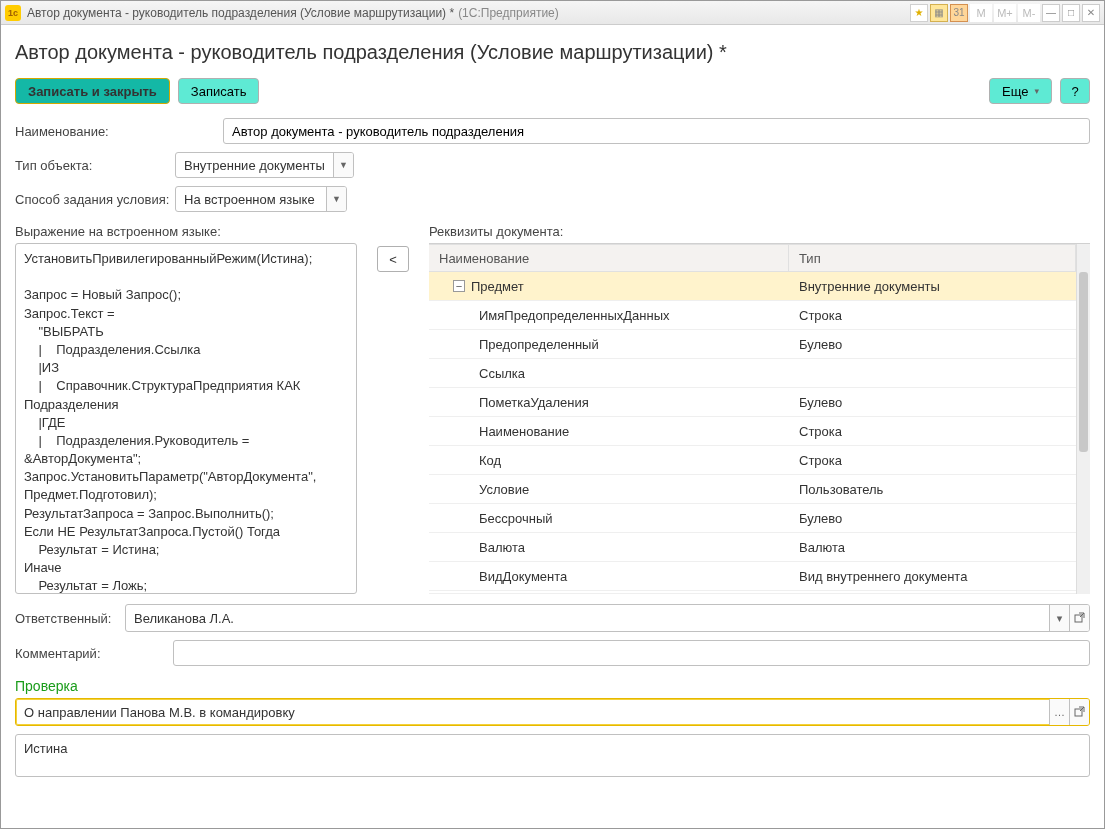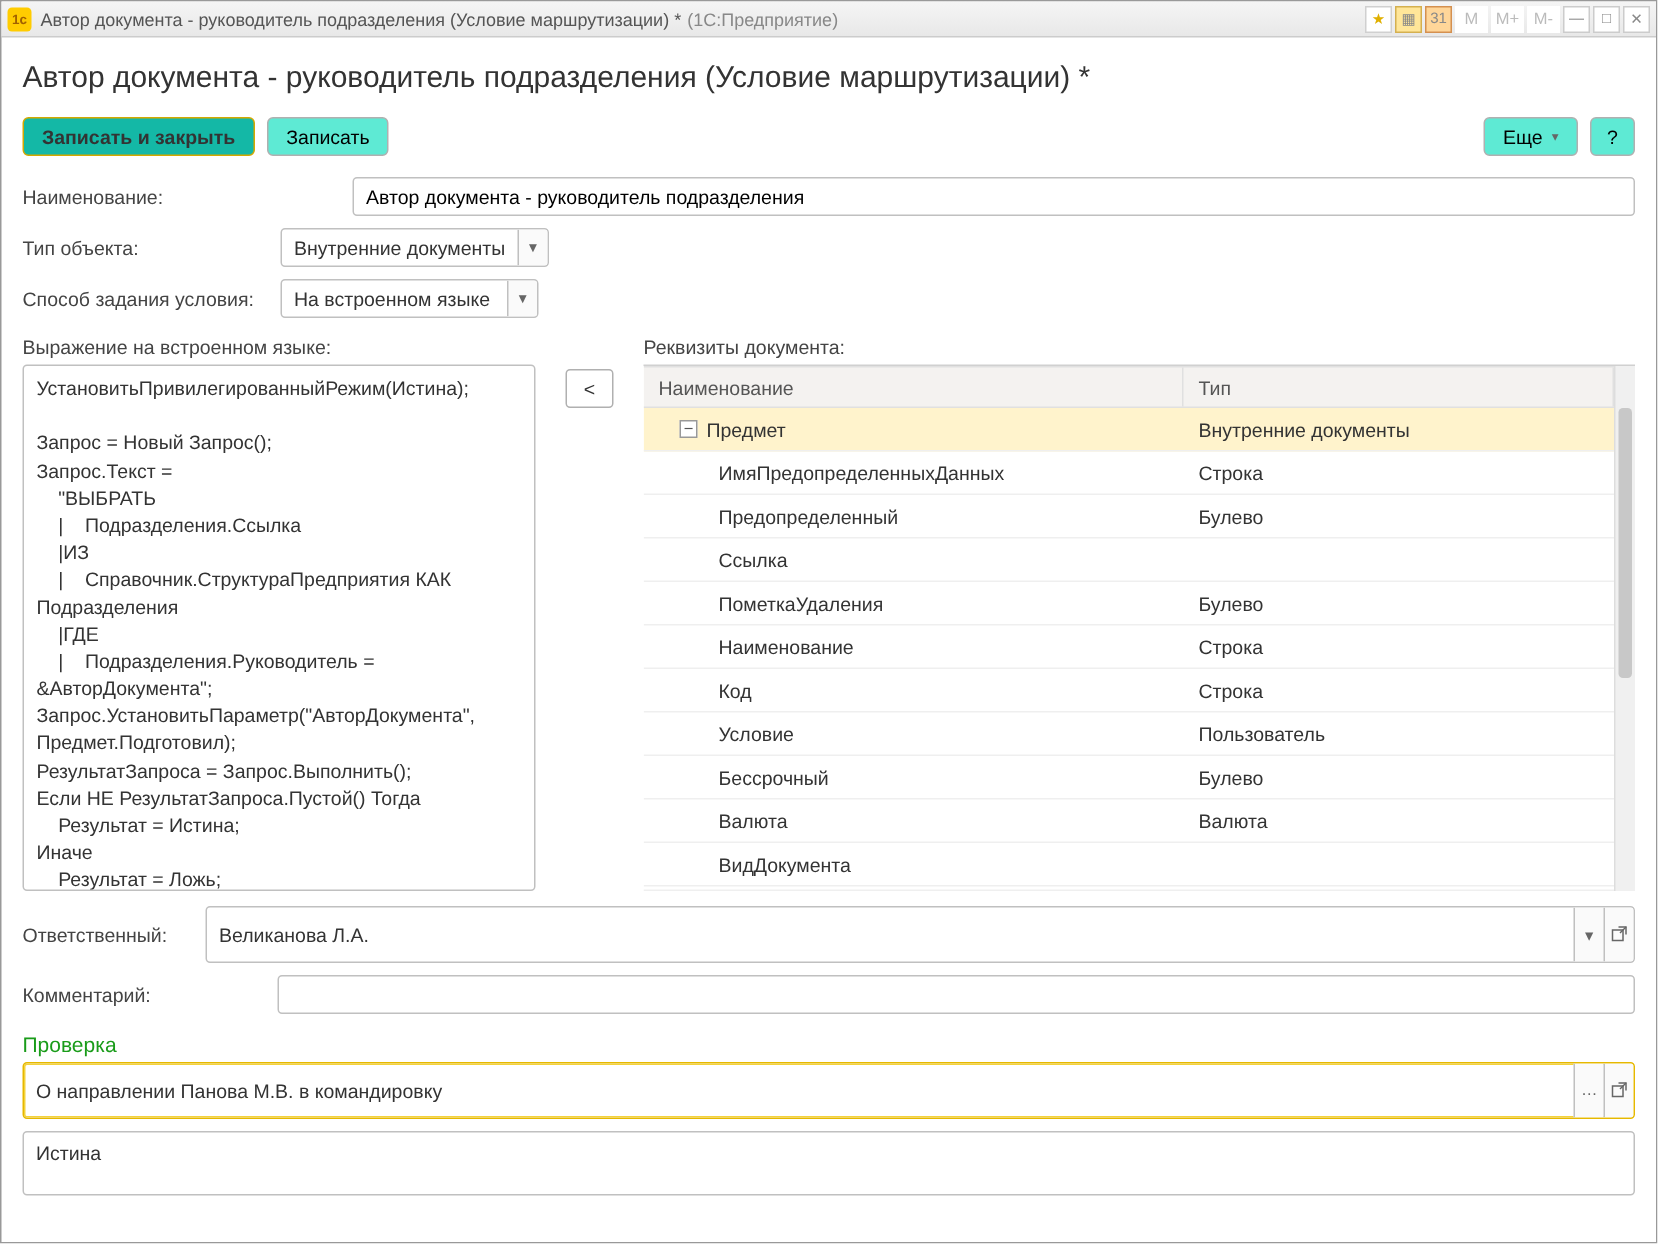--- a/index.html
+++ b/index.html
@@ -98,21 +98,21 @@
     content: "▾";
     font-size: 9px;
     margin-left: 6px;
     color: #666;
   }
   .toolbar-spacer { flex: 1; }
   .form-row {
     display: flex;
     align-items: center;
     margin-bottom: 8px;
-    gap: 16px;
+    gap: 4px;
   }
   .form-label {
     width: 156px;
     color: #444;
     font-size: 13px;
   }
   .input {
     height: 26px;
     border: 1px solid #c0c0c0;
     border-radius: 3px;
@@ -266,21 +266,21 @@
     border-radius: 3px;
   }
   .lower-form {
     margin-top: 10px;
   }
   .ref-input-wrap {
     flex: 1;
     display: flex;
     border: 1px solid #c0c0c0;
     border-radius: 3px;
-    height: 38px;
+    height: 28px;
     overflow: hidden;
   }
   .ref-input-wrap.hl { border: 1px solid #e6b800; box-shadow: 0 0 0 1px #f4d23b inset; }
   .ref-val {
     flex: 1;
     padding: 0 8px;
     display: flex;
     align-items: center;
   }
   .ref-btn {
@@ -456,20 +456,21 @@
                 <div class="tree-row">
                   <div class="td-name">
                     <span>Валюта</span>
                   </div>
                   <div class="td-type">Валюта</div>
                 </div>
                 <div class="tree-row">
                   <div class="td-name">
                     <span>ВидДокумента</span>
                   </div>
+                  <div class="td-type">Вид внутреннего документа</div>
                 </div>
               </div>
           </div>
           <div class="tree-scrollbar">
             <div class="tree-thumb"></div>
           </div>
         </div>
       </div>
     </div>
 

